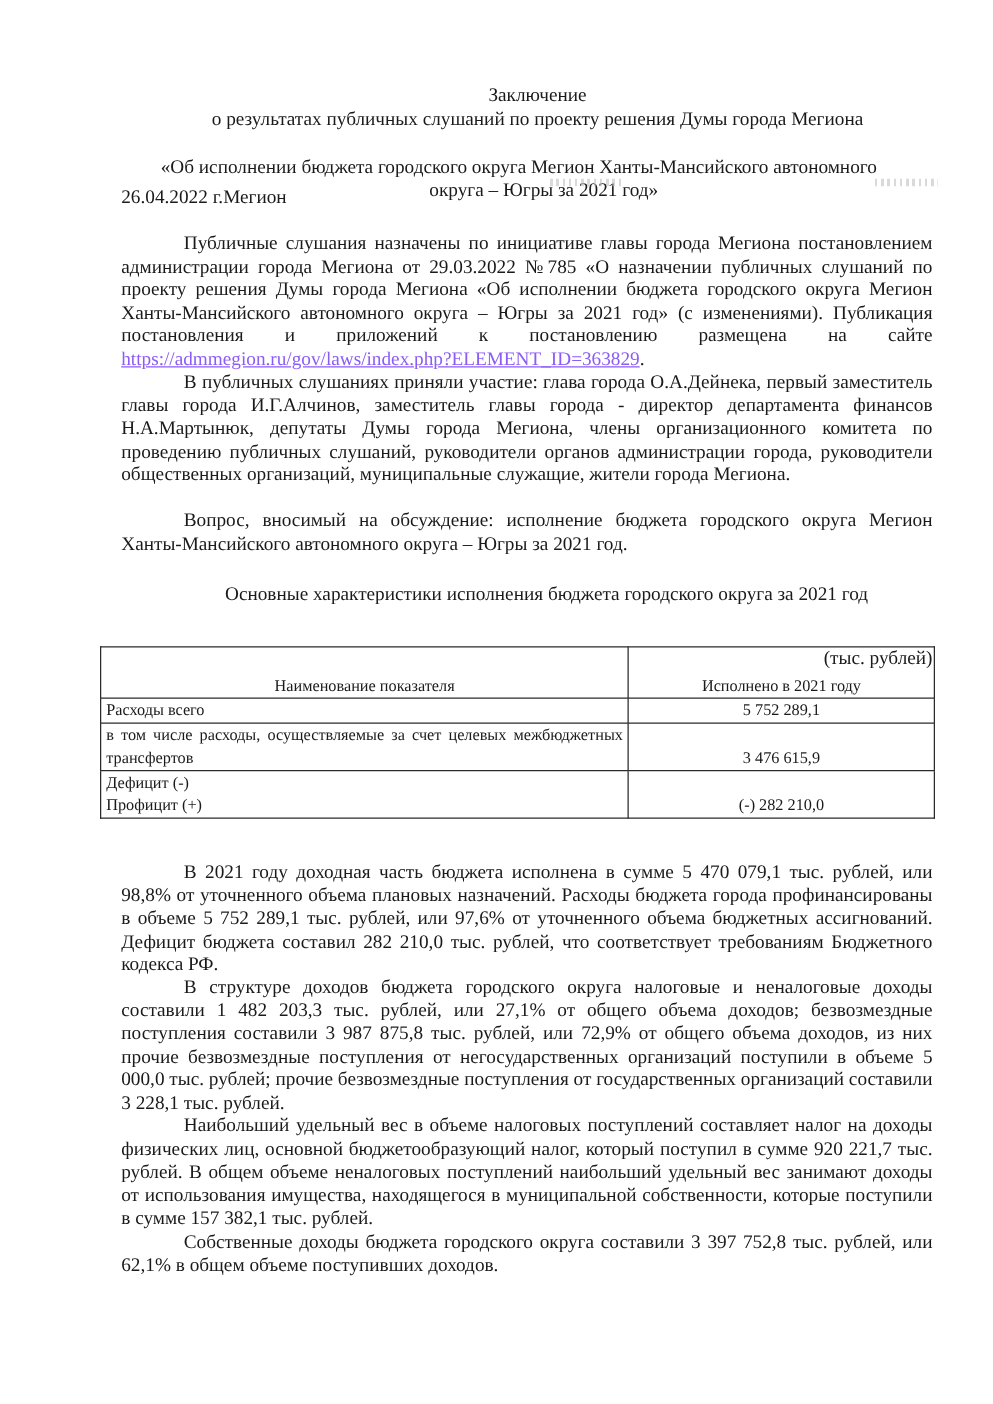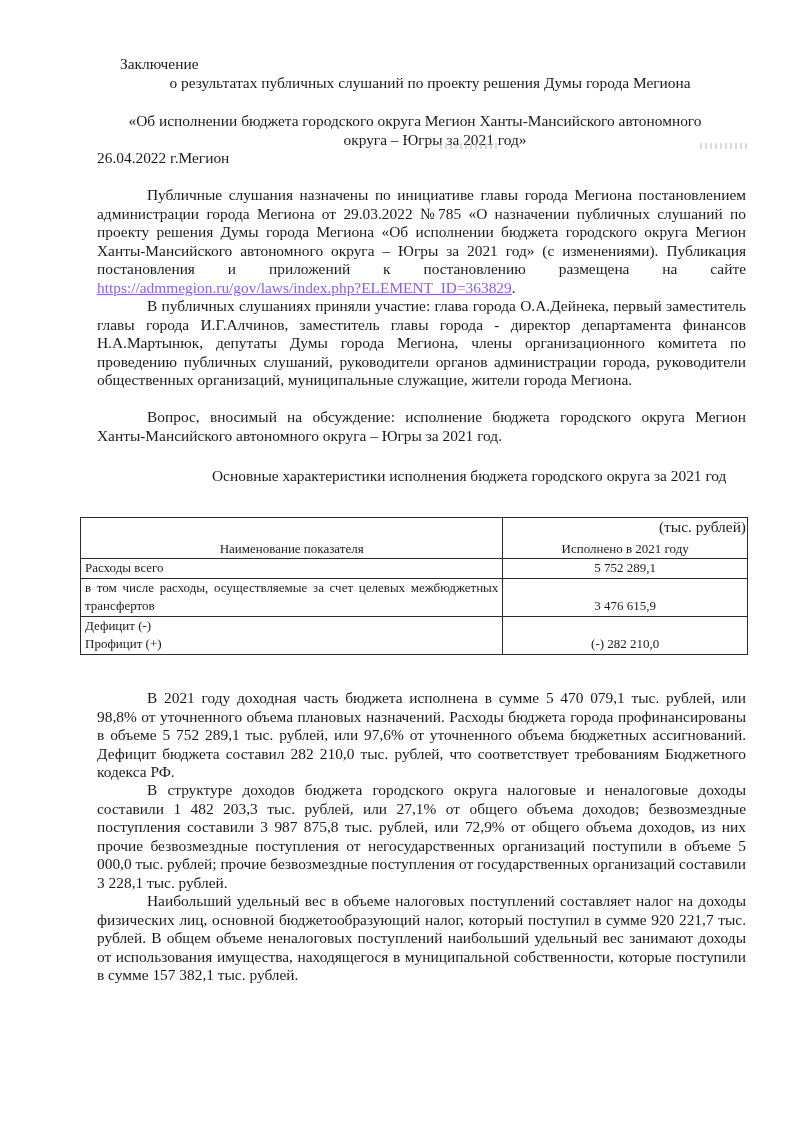--- a/index.html
+++ b/index.html
@@ -3,30 +3,30 @@
 <meta charset="utf-8">
 <style>
   html, body { margin: 0; padding: 0; background: #ffffff; }
   body {
     width: 794px; height: 1123px; position: relative; overflow: hidden;
     font-family: "Liberation Serif", "DejaVu Serif", serif;
     color: #1a1a1a; font-size: 15.4px; line-height: 18.5px;
   }
   .page { position: absolute; left: 0; top: 0; width: 794px; height: 1123px; }
   .heading { position: absolute; left: 90px; width: 650px; top: 55px; }
-  .heading .l1 { padding-left: 30px; }
+  .heading .l1 { text-align: center; padding-left: 30px; margin-top: 13px; }
   .heading .l2 { text-align: center; padding-left: 30px; }
   .heading .l3 { text-align: center; margin-top: 20px; }
   .heading .l4 { text-align: center; padding-left: 40px; }
   .date { position: absolute; left: 97px; top: 149px; }
   .scan-noise { position: absolute; top: 143px; height: 6px; background: repeating-linear-gradient(90deg, #bbb 0 2px, transparent 2px 5px); opacity: .55; }
   .para { position: absolute; left: 97px; width: 649px; text-align: justify; text-align-last: left; }
   .para .indent { display: inline-block; width: 50px; }
   .link { text-decoration: underline; color: #8b5cf6; }
-  .table-caption { position: absolute; left: 180px; top: 467px; margin-left: 32px; }
+  .table-caption { position: absolute; left: 180px; top: 467px; }
   .units { position: absolute; right: 48px; top: 518px; margin-left: 31px; }
   table.budget {
     position: absolute; left: 80px; top: 517px; width: 668px;
     border-collapse: collapse; font-size: 13px; line-height: 18.5px;
   }
   table.budget td, table.budget th {
     border: 1px solid #2b2b2b; padding: 0 4px; vertical-align: bottom; font-weight: normal;
   }
   table.budget th { height: 40px; text-align: center; }
   table.budget col.c1 { width: 423px; }
@@ -99,14 +99,17 @@
   </div>
 
   <div class="para" style="top:781px;">
     <span class="indent"></span><span>В структуре доходов бюджета городского округа налоговые и неналоговые доходы составили 1 482 203,3 тыс. рублей, или 27,1% от общего объема доходов; безвозмездные поступления составили 3 987 875,8 тыс. рублей, или 72,9% от общего объема доходов, из них прочие безвозмездные поступления от негосударственных организаций поступили в объеме 5 000,0 тыс. рублей; прочие безвозмездные поступления от государственных организаций составили 3 228,1 тыс. рублей.</span>
   </div>
 
   <div class="para" style="top:892px;">
     <span class="indent"></span><span>Наибольший удельный вес в объеме налоговых поступлений составляет налог на доходы физических лиц, основной бюджетообразующий налог, который поступил в сумме 920 221,7 тыс. рублей. В общем объеме неналоговых поступлений наибольший удельный вес занимают доходы от использования имущества, находящегося в муниципальной собственности, которые поступили в сумме 157 382,1 тыс. рублей.</span>
   </div>
 
+  <div class="para" style="top:985px;">
+    <span class="indent"></span><span>Собственные доходы бюджета городского округа составили 3 397 752,8 тыс. рублей, или 62,1% в общем объеме поступивших доходов.</span>
+  </div>
 
 </div>
 
 </body></html>

